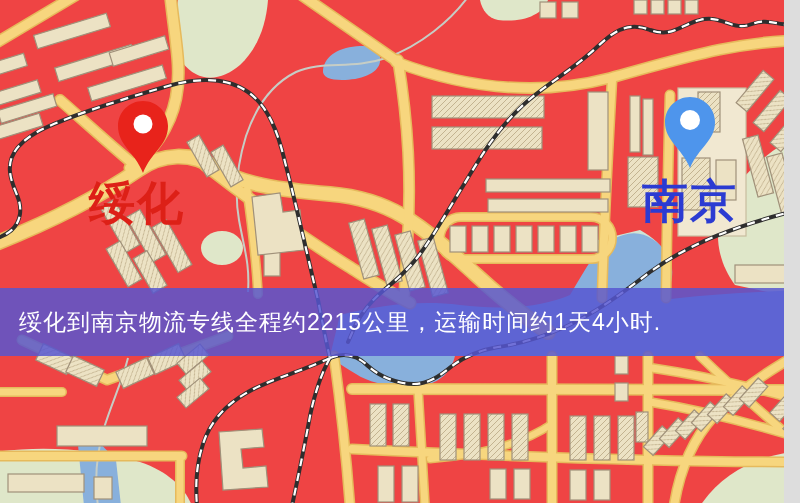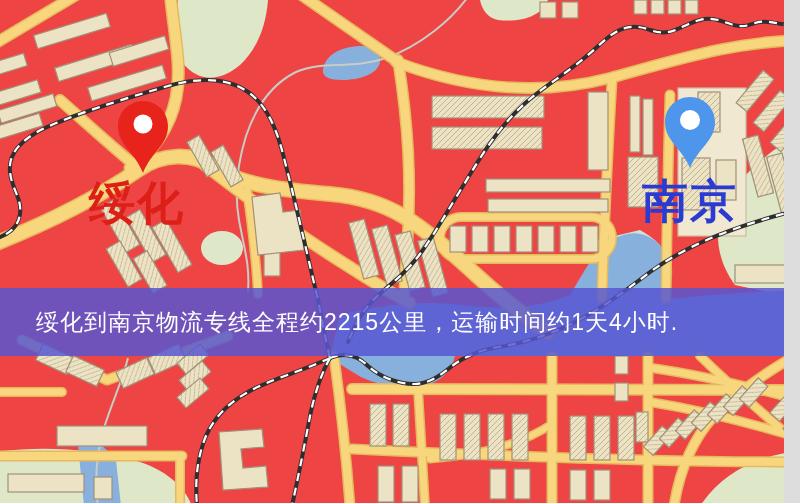--- a/index.html
+++ b/index.html
@@ -18,21 +18,21 @@
   .bld .pale{fill:#f1e8d1;stroke:#c9bc9e;}
   .grn{fill:#dfe7c9;stroke:none;}
   .teal{fill:#cfe2d4;stroke:none;}
   .wtr{fill:#88b0dc;stroke:none;}
   .stream{fill:none;stroke:#c6cdc5;stroke-width:2;}
   .city-label{font-family:"Liberation Serif",serif;font-weight:700;font-size:46px;
               text-anchor:middle;letter-spacing:2px;}
   
   .banner{position:absolute;left:0;top:288px;width:800px;height:68px;
           background:rgba(86,86,208,0.84);display:flex;align-items:center;
-          box-sizing:border-box;padding-left:36px;}
+          box-sizing:border-box;padding-left:19px;}
   .banner span{color:#ffffff;font-size:23px;letter-spacing:1px;
                font-family:"Liberation Sans",sans-serif;white-space:nowrap;}
 </style>
 </head>
 <body>
 
 <div class="stage">
   <svg width="800" height="503" viewBox="0 0 800 503">
     <defs>
       <pattern id="hatchp" width="6" height="6" patternUnits="userSpaceOnUse">

